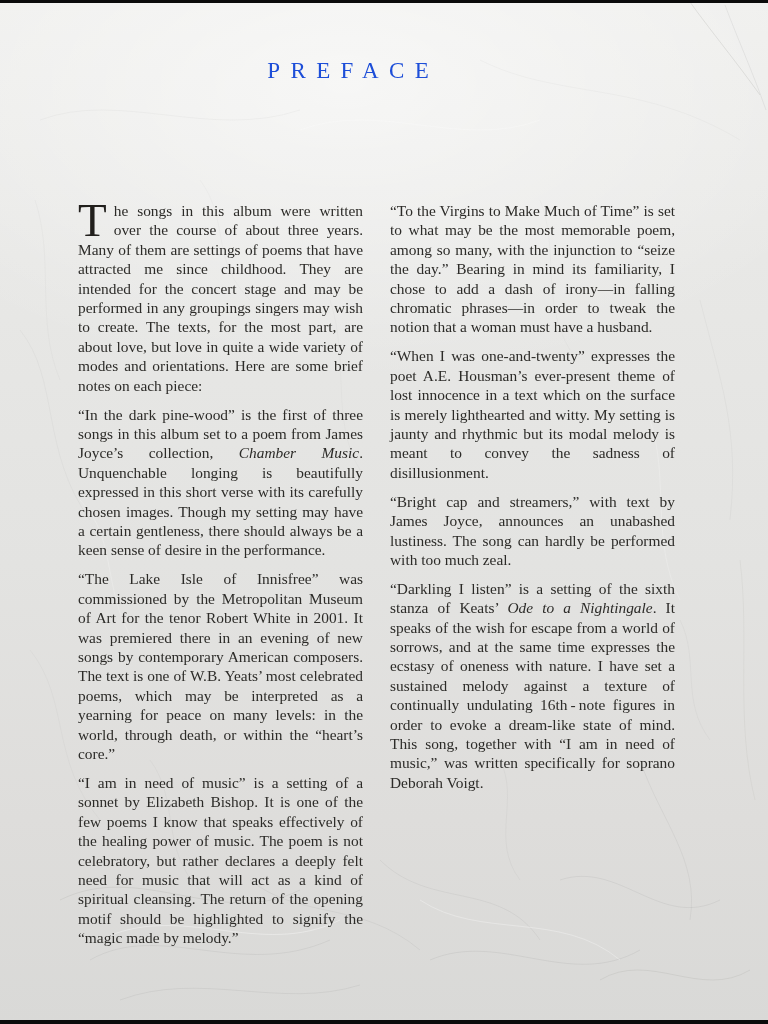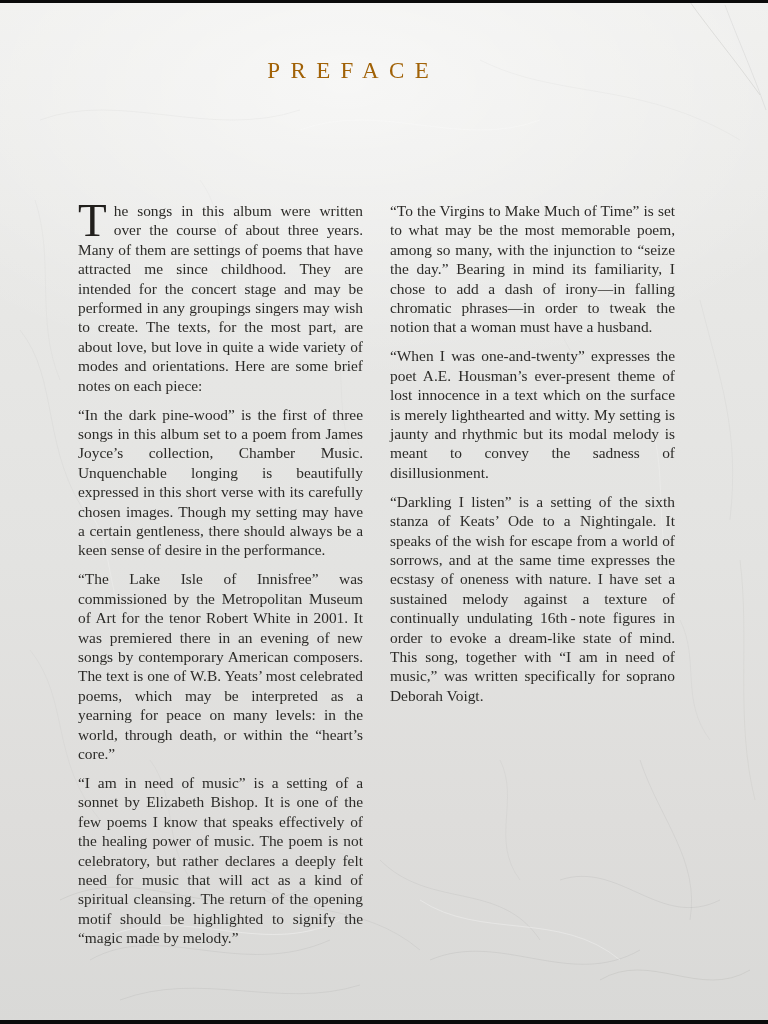--- a/index.html
+++ b/index.html
@@ -38,21 +38,21 @@
   .page-title {
     position: absolute;
     top: 58px;
     left: 0;
     width: 696px;
     text-align: center;
     font-size: 23px;
     font-weight: 400;
     letter-spacing: 0.45em;
     padding-left: 0.45em; 
-    color: #a16207;
+    color: #1d4ed8;
     z-index: 2;
   }
 
   .columns {
     position: absolute;
     top: 201px;
     left: 78px;
     width: 597px;
     display: flex;
     gap: 27px;
@@ -64,21 +64,21 @@
     font-size: 15.4px;
     line-height: 19.4px;
     text-align: justify;
     color: #2c2b28;
   }
 
   .column p.para {
     margin: 0 0 9.5px 0;
   }
 
-  .italic { }
+  .italic { font-style: italic; }
 
   .dropcap {
     float: left;
     font-size: 47px;
     line-height: 35px;
     padding: 2px 7px 0 0;
     color: #211f1c;
   }
 </style>
 </head>
@@ -128,15 +128,16 @@
 <div class="columns">
   <div class="column">
       <p class="para"><span class="dropcap">T</span><span>he songs in this album were written over the course of about three years. Many of them are settings of poems that have attracted me since childhood. They are intended for the concert stage and may be performed in any groupings singers may wish to create. The texts, for the most part, are about love, but love in quite a wide variety of modes and orientations. Here are some brief notes on each piece:</span></p>
       <p class="para"><span>“In the dark pine-wood” is the first of three songs in this album set to a poem from James Joyce’s collection, </span><span class="italic">Chamber Music</span><span>. Unquenchable longing is beautifully expressed in this short verse with its carefully chosen images. Though my setting may have a certain gentleness, there should always be a keen sense of desire in the performance.</span></p>
       <p class="para"><span>“The Lake Isle of Innisfree” was commissioned by the Metropolitan Museum of Art for the tenor Robert White in 2001. It was premiered there in an evening of new songs by contemporary American composers. The text is one of W.B. Yeats’ most celebrated poems, which may be interpreted as a yearning for peace on many levels: in the world, through death, or within the “heart’s core.”</span></p>
       <p class="para"><span>“I am in need of music” is a setting of a sonnet by Elizabeth Bishop. It is one of the few poems I know that speaks effectively of the healing power of music. The poem is not celebratory, but rather declares a deeply felt need for music that will act as a kind of spiritual cleansing. The return of the opening motif should be highlighted to signify the “magic made by melody.”</span></p>
     </div>
   <div class="column">
       <p class="para"><span>“To the Virgins to Make Much of Time” is set to what may be the most memorable poem, among so many, with the injunction to “seize the day.” Bearing in mind its familiarity, I chose to add a dash of irony—in falling chromatic phrases—in order to tweak the notion that a woman must have a husband.</span></p>
       <p class="para"><span>“When I was one-and-twenty” expresses the poet A.E. Housman’s ever-present theme of lost innocence in a text which on the surface is merely lighthearted and witty. My setting is jaunty and rhythmic but its modal melody is meant to convey the sadness of disillusionment.</span></p>
+      <p class="para"><span>“Bright cap and streamers,” with text by James Joyce, announces an unabashed lustiness. The song can hardly be performed with too much zeal.</span></p>
       <p class="para"><span>“Darkling I listen” is a setting of the sixth stanza of Keats’ </span><span class="italic">Ode to a Nightingale</span><span>. It speaks of the wish for escape from a world of sorrows, and at the same time expresses the ecstasy of oneness with nature. I have set a sustained melody against a texture of continually undulating 16th - note figures in order to evoke a dream-like state of mind. This song, together with “I am in need of music,” was written specifically for soprano Deborah Voigt.</span></p>
     </div>
 </div>
 
 </body></html>

